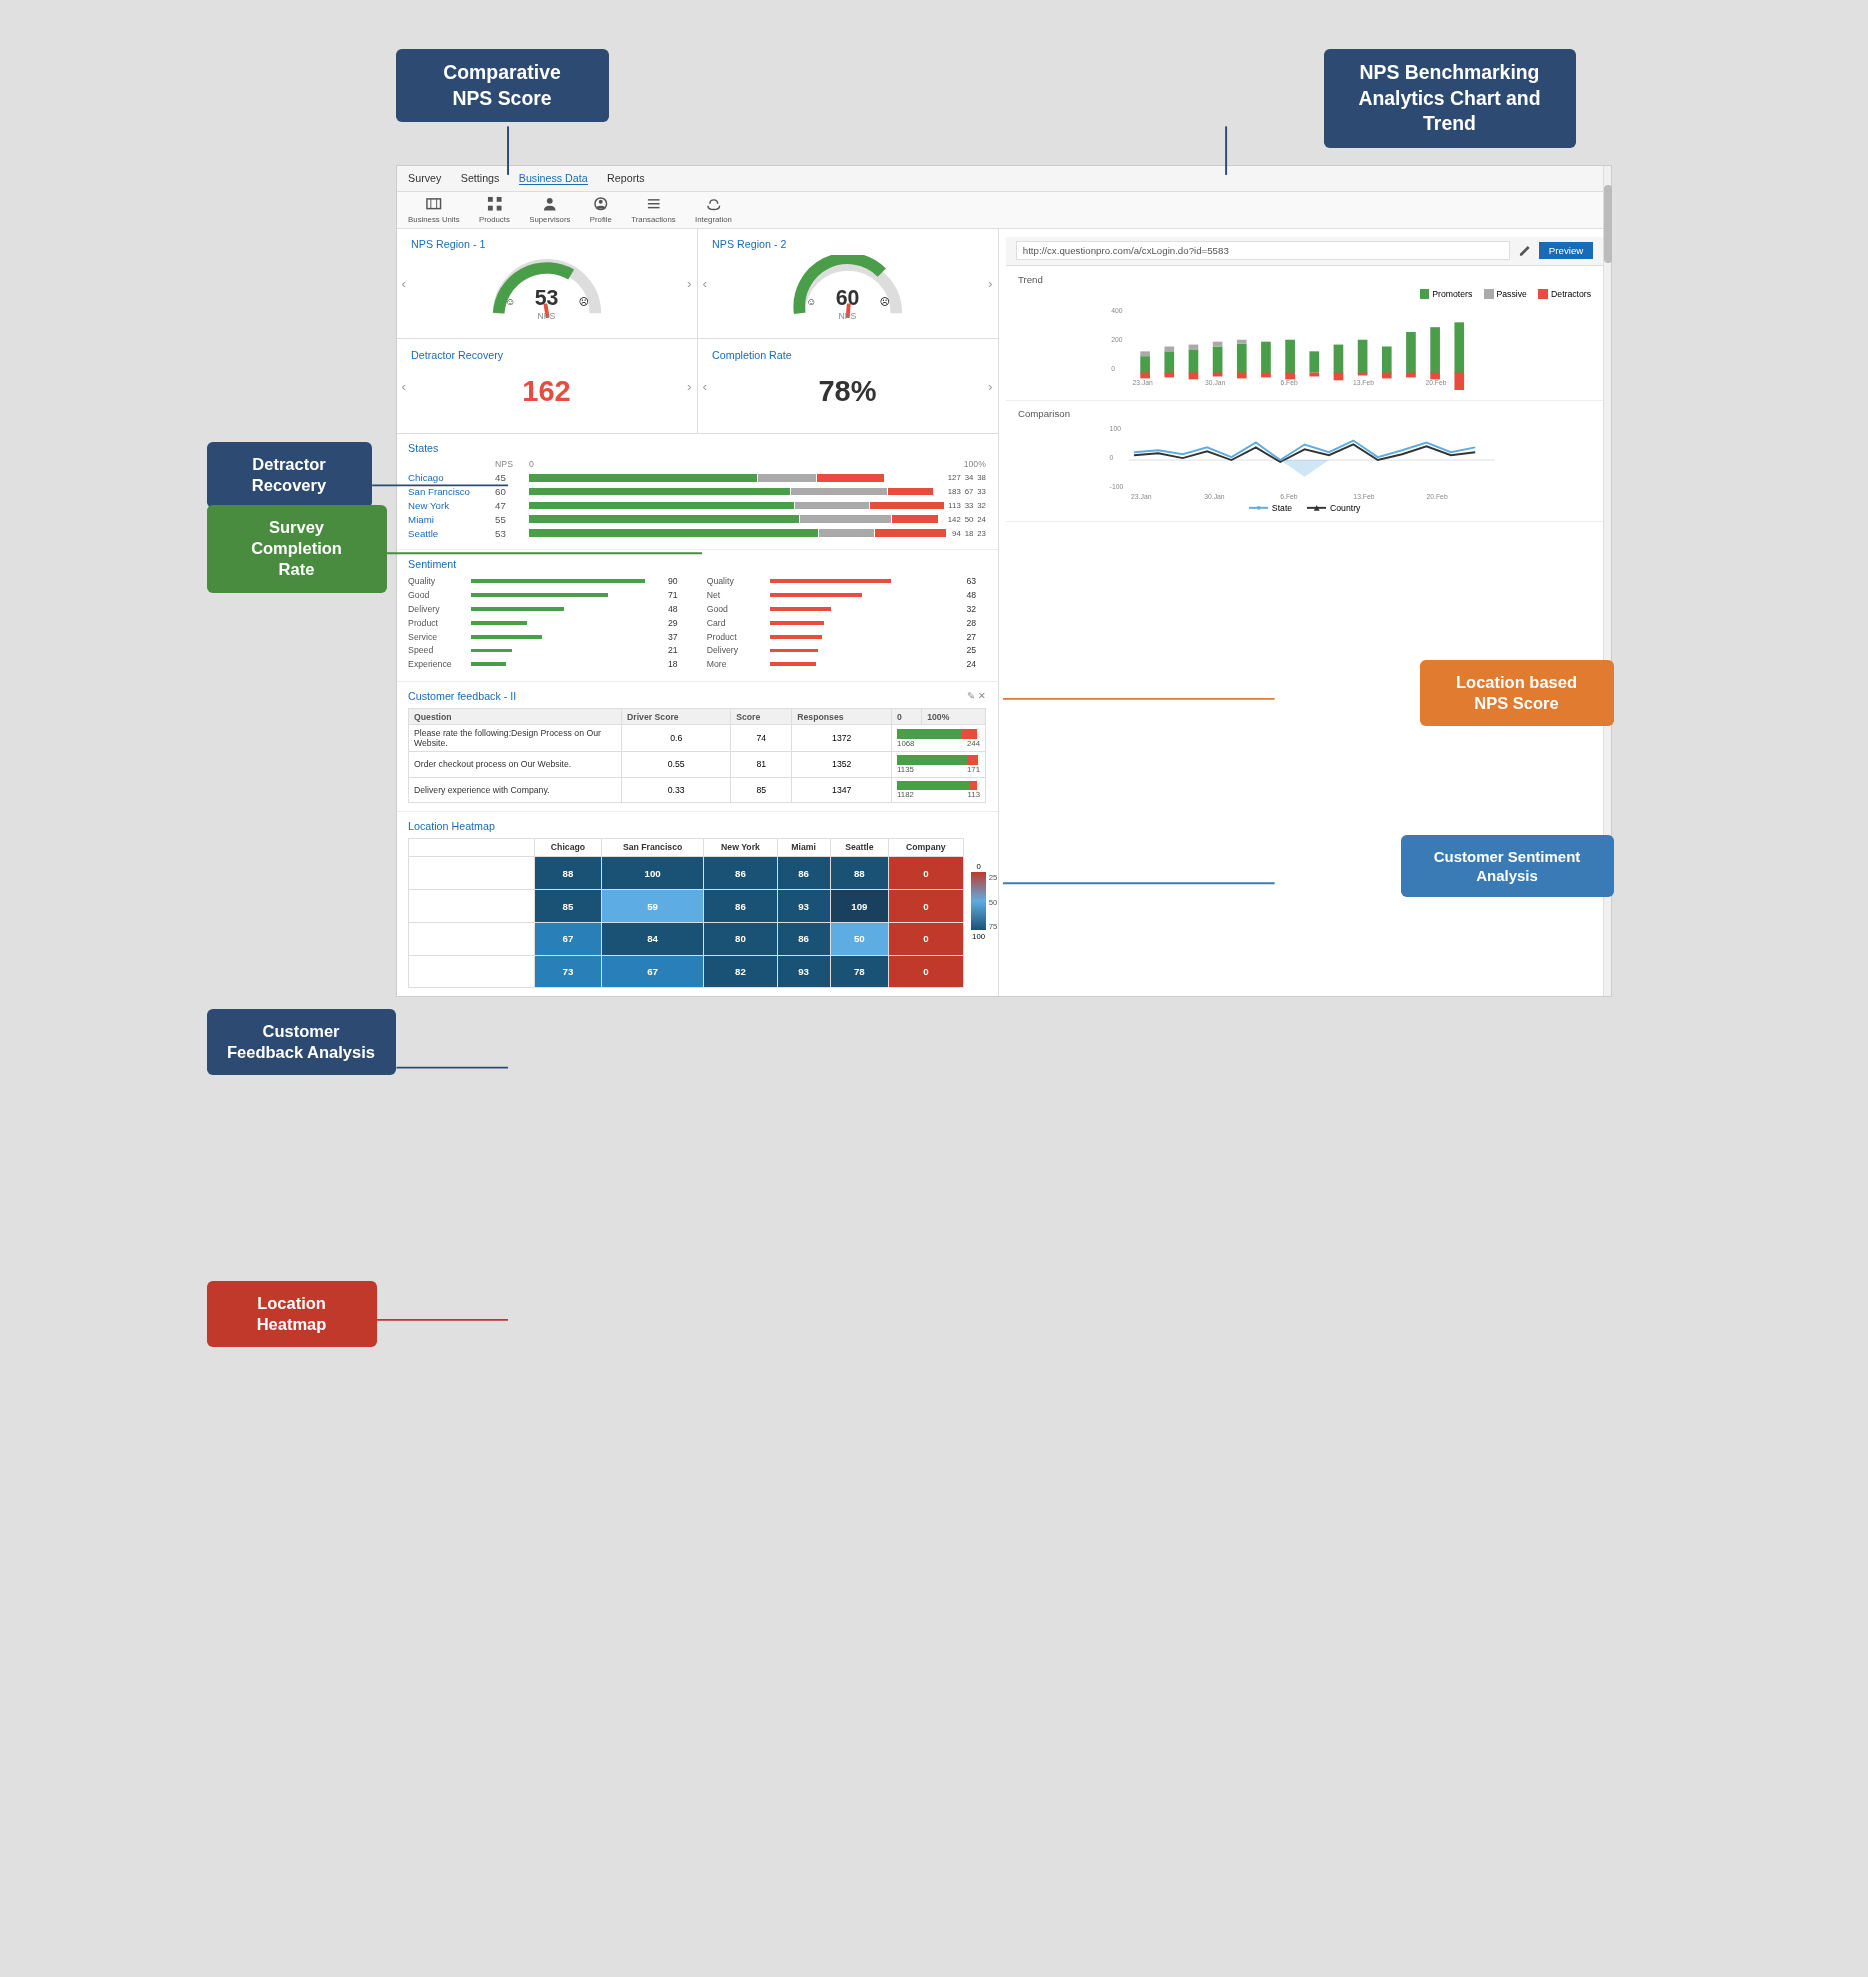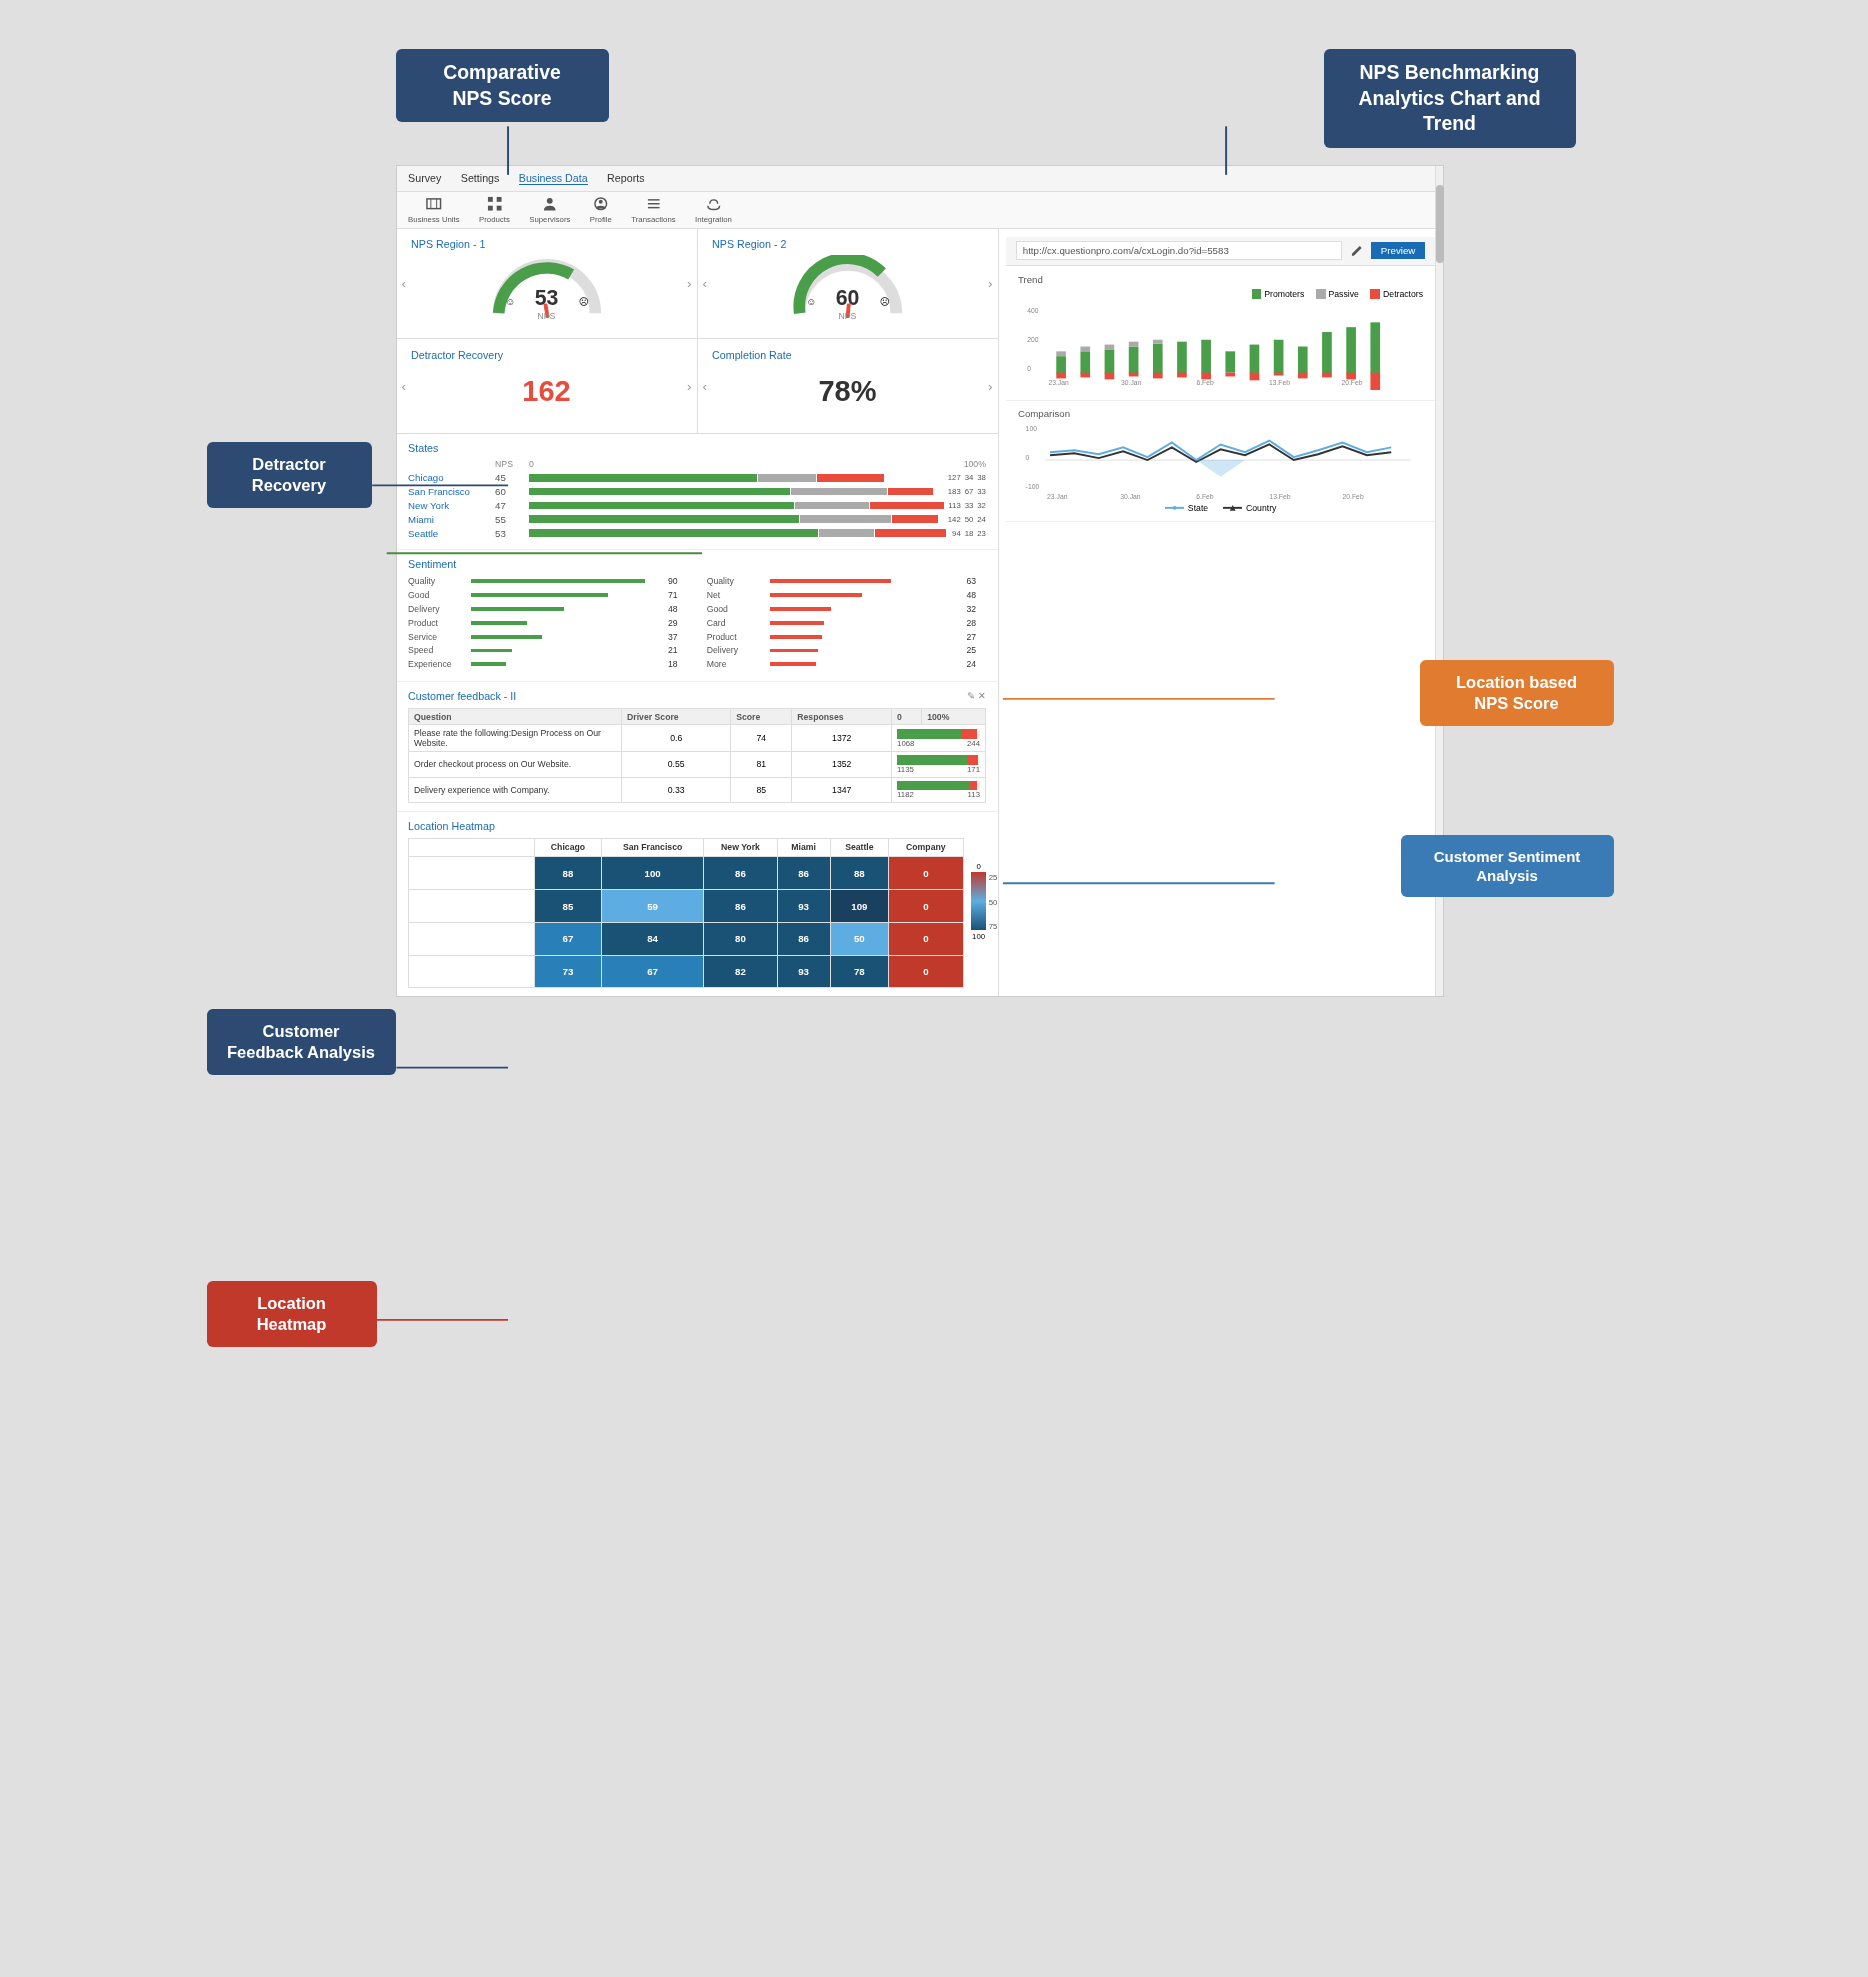--- a/index.html
+++ b/index.html
@@ -425,21 +425,21 @@
     .hm-row-label { color: #333; background: white; text-align: left; font-size: 8.7px; }
 
     
     .trend-chart { width: 100%; height: 87px; }
     .comparison-chart { width: 100%; height: 78px; }
 
     .full-panel {
       position: absolute;
       left: 189px;
       top: 126px;
-      width: 1048px;
+      width: 1216px;
       background: white;
       border: 1px solid #ccc;
     }
   </style>
 </head>
 <body>
 
 <div class="main-container">
   <div class="dashboard-wrapper">
 
@@ -451,20 +451,24 @@
     <div class="annotation-box ann-nps-bench">
       <span style="white-space:pre-line">NPS Benchmarking
 Analytics Chart and Trend</span>
     </div>
 
     <div class="annotation-box ann-detractor" style="font-size:16.5px;">
       <span style="white-space:pre-line">Detractor
 Recovery</span>
     </div>
 
+    <div class="annotation-box ann-survey" style="font-size:16.5px;">
+      <span style="white-space:pre-line">Survey Completion
+Rate</span>
+    </div>
 
     <div class="annotation-box ann-location" style="font-size:16.5px;">
       <span style="white-space:pre-line">Location based
 NPS Score</span>
     </div>
 
     <div class="annotation-box ann-sentiment" style="font-size:15px;">
       <span style="white-space:pre-line">Customer Sentiment
 Analysis</span>
     </div>

